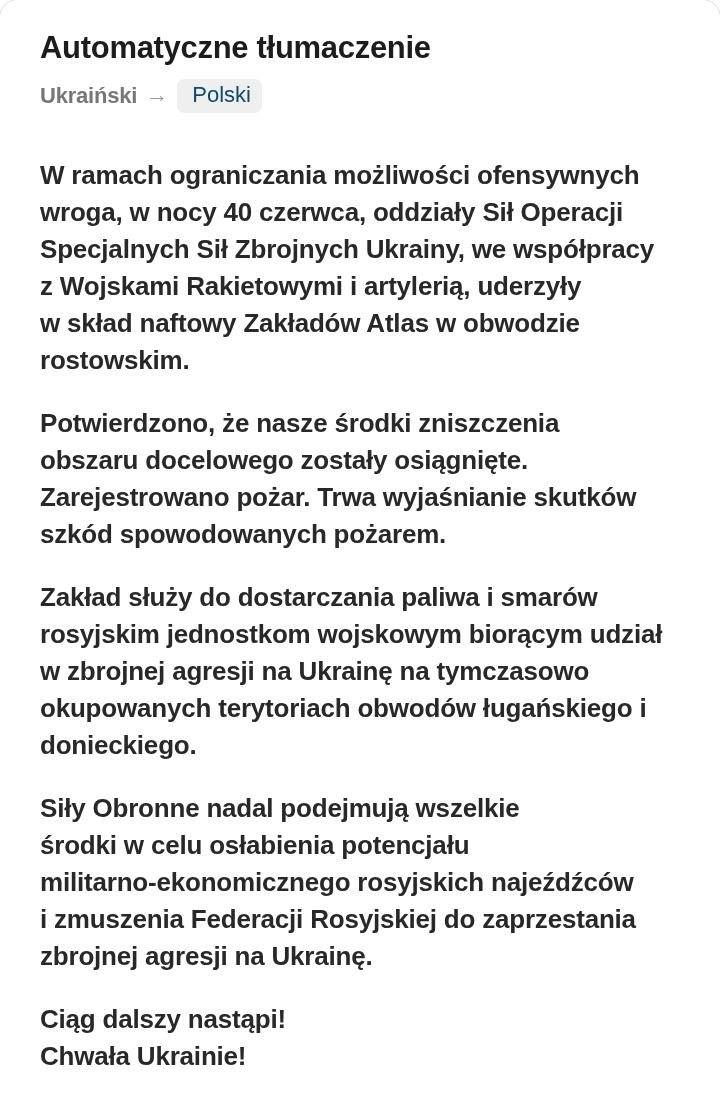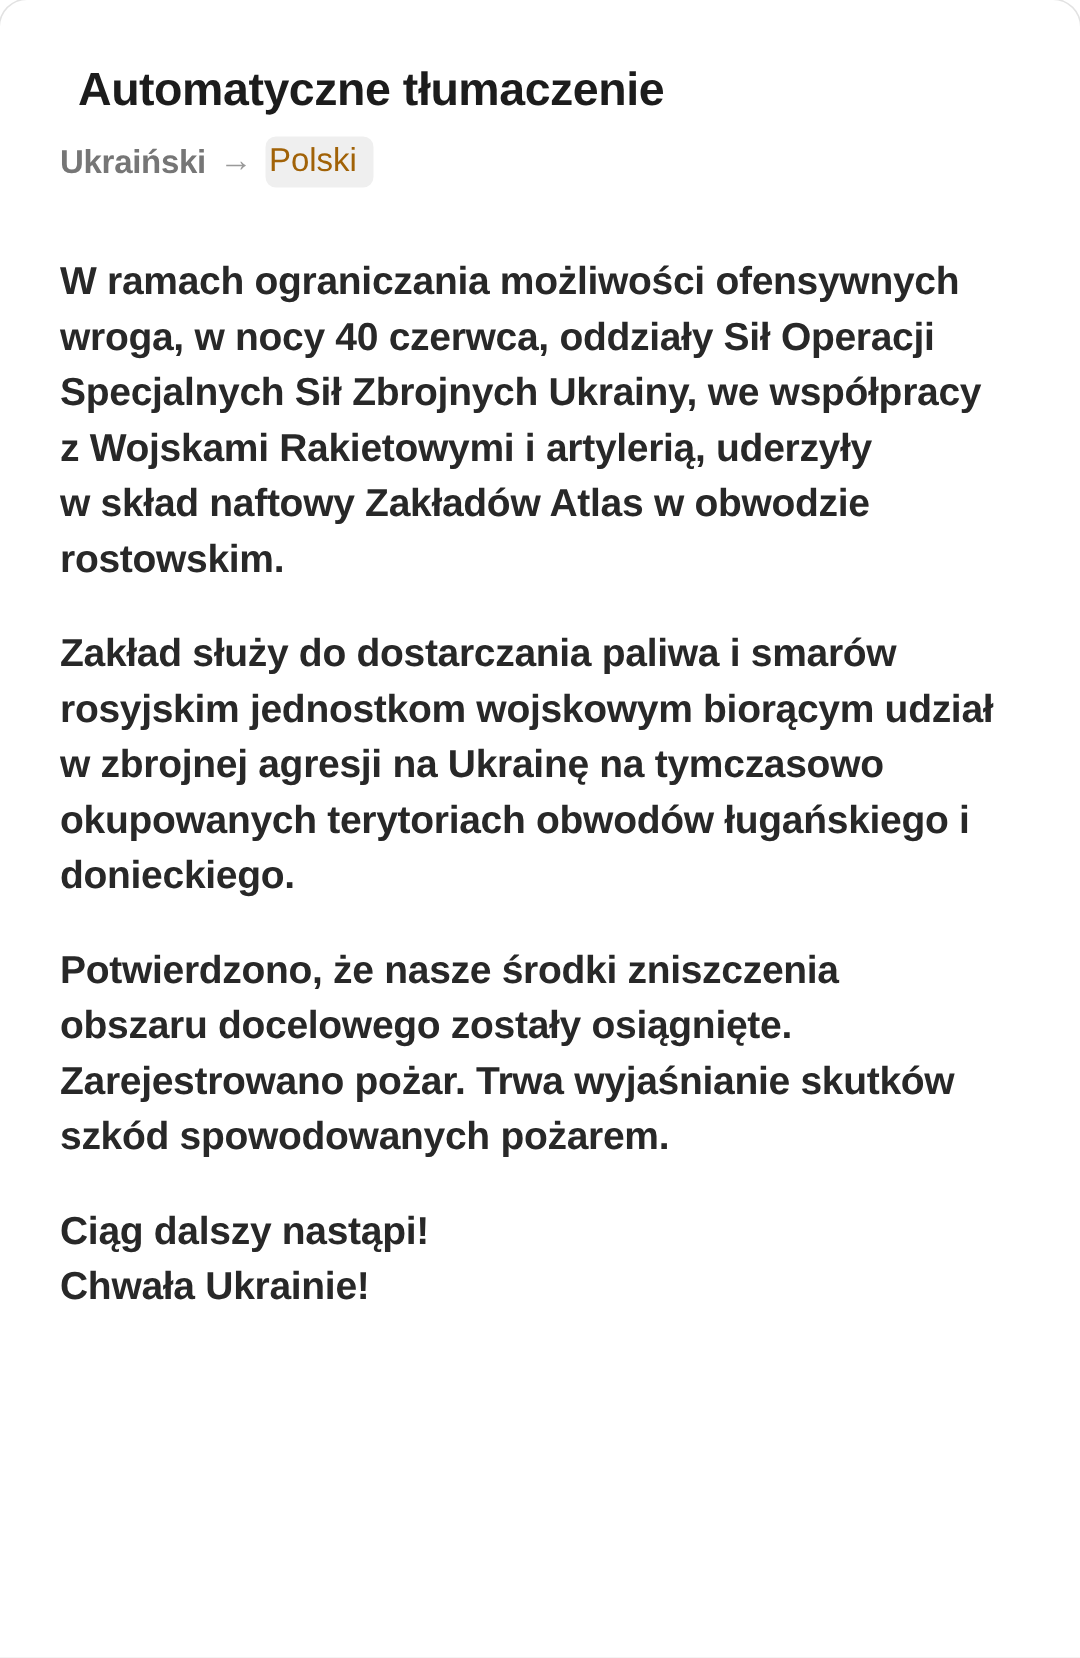--- a/index.html
+++ b/index.html
@@ -14,21 +14,21 @@
   .sheet {
     box-sizing: border-box;
     width: 720px;
     min-height: 1105px;
     background: #ffffff;
     border-radius: 18px 18px 0 0;
     box-shadow: 0 0 0 1px #e2e2e2;
     padding: 30px 28px 40px 40px;
   }
   .title {
-    margin: 12px;
+    margin: 0;
     font-size: 31px;
     font-weight: 700;
     letter-spacing: -0.3px;
     color: #1c1c1c;
     line-height: 1.15;
   }
   .langs {
     margin-top: 13px;
     display: flex;
     align-items: center;
@@ -43,24 +43,24 @@
   .arrow {
     font-size: 22px;
     color: #9a9a9a;
     line-height: 1;
     transform: translateY(-1px);
   }
   .badge {
     display: inline-block;
     font-size: 22px;
     font-weight: 400;
-    color: #a16207;
+    color: #0c4a6e;
     background: #efefef;
     border-radius: 7px;
-    padding: 4px 11px 6px 2px;
+    padding: 4px 11px 6px 15px;
     line-height: 1.1;
   }
   .bodytext {
     margin-top: 44px;
   }
   .bodytext p {
     margin: 0 0 26px 0;
     font-size: 26px;
     font-weight: 700;
     color: #282828;
@@ -84,25 +84,30 @@
     <span class="badge">Polski</span>
   </div>
 
   <div class="bodytext" id="paragraphs">
       <p>W ramach ograniczania możliwości ofensywnych
 wroga, w nocy 40 czerwca, oddziały Sił Operacji
 Specjalnych Sił Zbrojnych Ukrainy, we współpracy
 z Wojskami Rakietowymi i artylerią, uderzyły
 w skład naftowy Zakładów Atlas w obwodzie
 rostowskim.</p>
+      <p>Potwierdzono, że nasze środki zniszczenia
+obszaru docelowego zostały osiągnięte.
+Zarejestrowano pożar. Trwa wyjaśnianie skutków
+szkód spowodowanych pożarem.</p>
       <p>Zakład służy do dostarczania paliwa i smarów
 rosyjskim jednostkom wojskowym biorącym udział
 w zbrojnej agresji na Ukrainę na tymczasowo
 okupowanych terytoriach obwodów ługańskiego i
 donieckiego.</p>
-      <p>Potwierdzono, że nasze środki zniszczenia
-obszaru docelowego zostały osiągnięte.
-Zarejestrowano pożar. Trwa wyjaśnianie skutków
-szkód spowodowanych pożarem.</p>
+      <p>Siły Obronne nadal podejmują wszelkie
+środki w celu osłabienia potencjału
+militarno-ekonomicznego rosyjskich najeźdźców
+i zmuszenia Federacji Rosyjskiej do zaprzestania
+zbrojnej agresji na Ukrainę.</p>
       <p>Ciąg dalszy nastąpi!
 Chwała Ukrainie!</p>
     </div>
 </div>
 
 </body></html>

